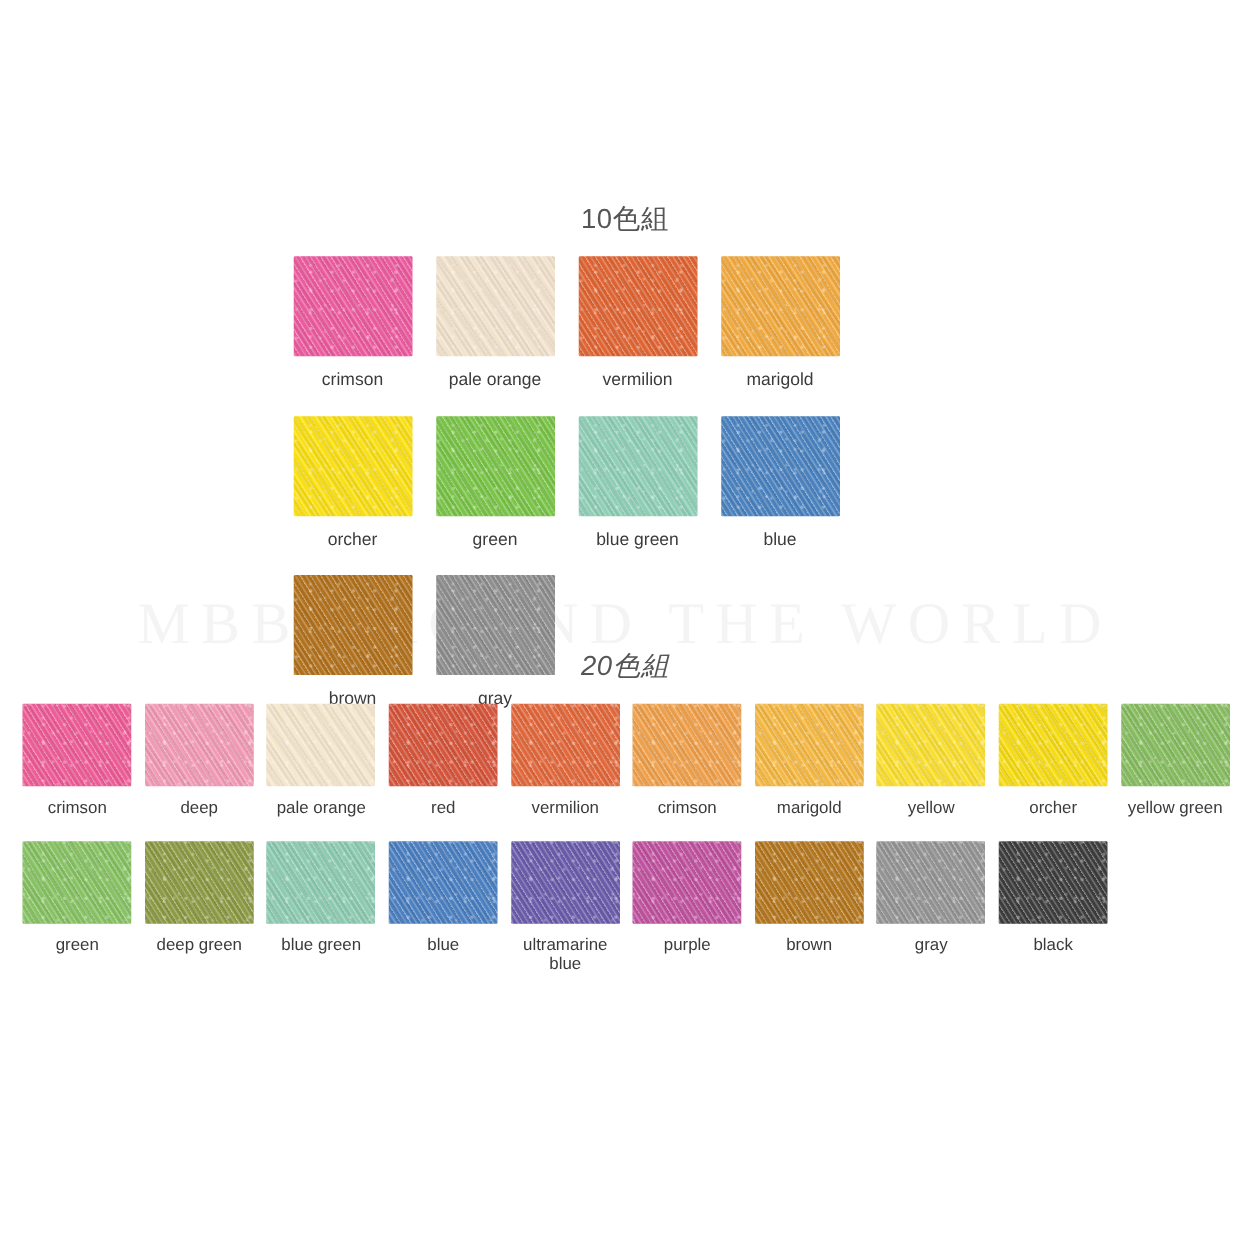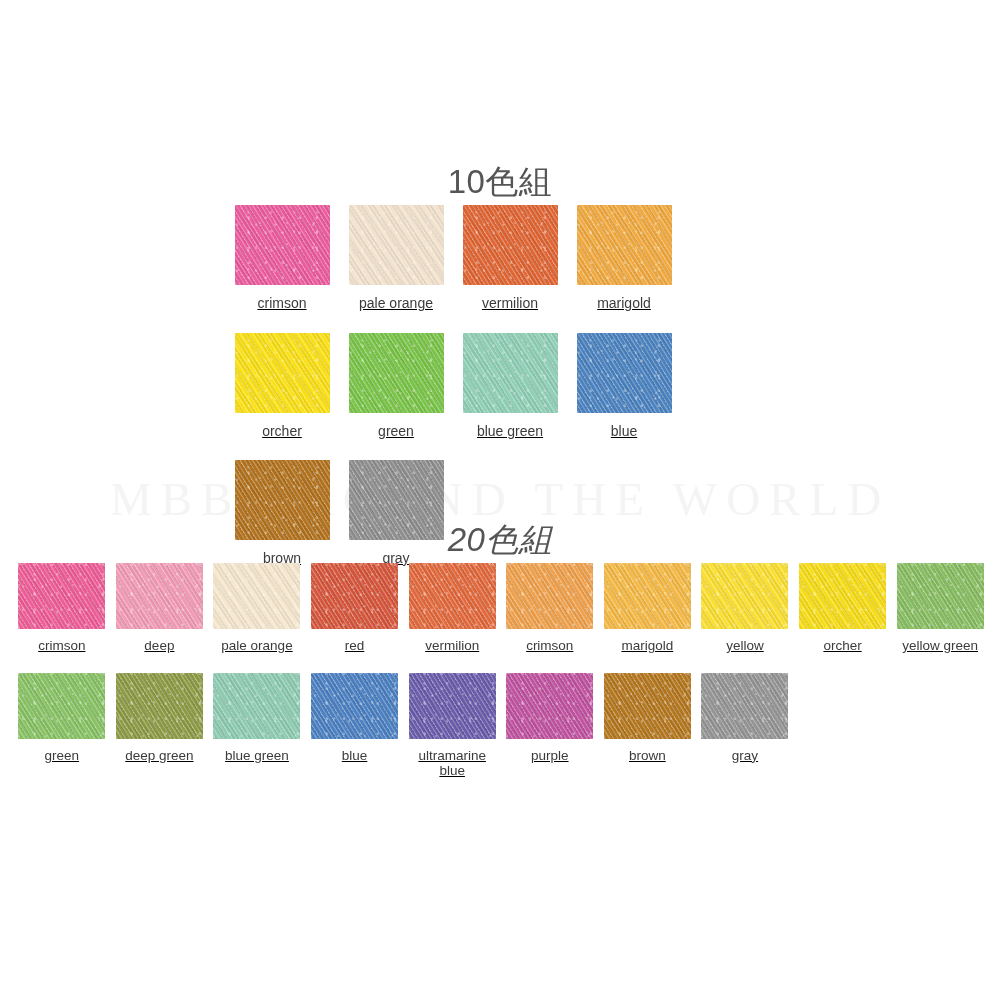--- a/index.html
+++ b/index.html
@@ -35,21 +35,21 @@
     user-select: none;
     pointer-events: none;
   }
 
   
   .section-title {
     position: absolute;
     left: 0;
     width: 1000px;
     text-align: center;
-    font-size: 33px;
+    font-size: 22px;
     color: #555555;
     font-weight: 400;
     letter-spacing: 0.5px;
   }
   #title-10 { top: 160px; }
   #title-20 { top: 518px; font-style: italic; }
 
   
   .grid {
     position: absolute;
@@ -64,21 +64,20 @@
   #grid-20 {
     left: 13px;
     top: 563px;
     width: 976px;
   }
 
   .cell {
     display: flex;
     flex-direction: column;
     align-items: center;
-    text-decoration: underline;
   }
   #grid-10 .cell {
     width: 114px;
     margin-bottom: 21px;
   }
   #grid-20 .cell {
     width: 97.6px;
     margin-bottom: 19px;
   }
 
@@ -269,15 +268,19 @@
         <div class="label">purple</div>
       </div>
       <div class="cell">
         <div class="swatch" style="--c: #b4761d;"></div>
         <div class="label">brown</div>
       </div>
       <div class="cell">
         <div class="swatch" style="--c: #949494;"></div>
         <div class="label">gray</div>
       </div>
+      <div class="cell">
+        <div class="swatch" style="--c: #3d3d3d;"></div>
+        <div class="label">black</div>
+      </div>
     </div>
 
 </div>
 
 </body></html>

